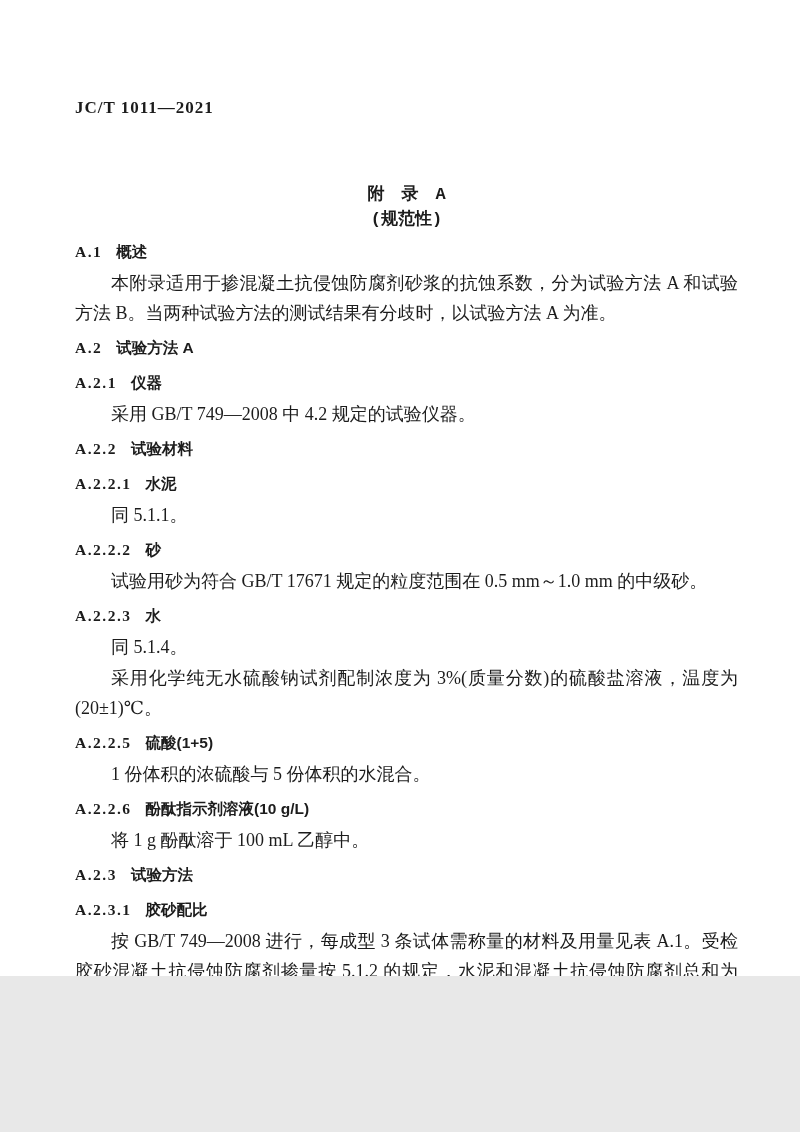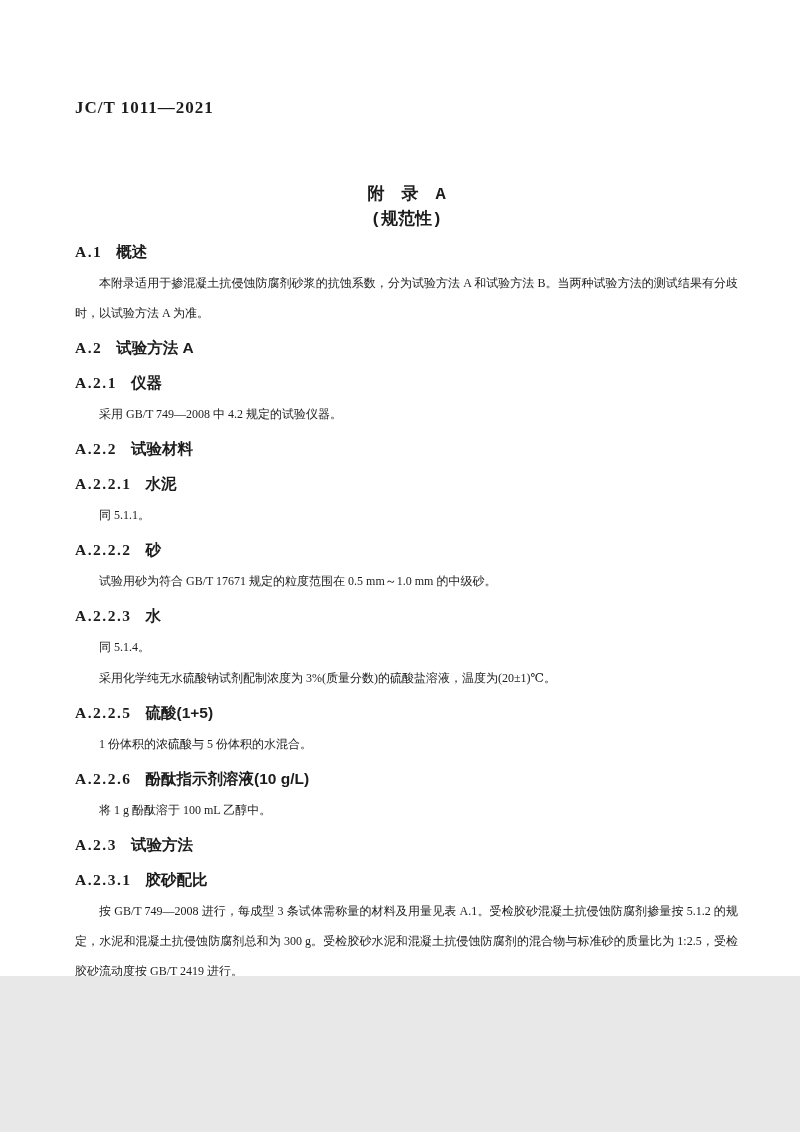--- a/index.html
+++ b/index.html
@@ -38,21 +38,21 @@
     margin:5px 0 0 0;
     font-family:"Liberation Sans","DejaVu Sans",sans-serif;
   }
   .h-num{
     letter-spacing:1.5px;
     margin-right:0.9em;
     font-family:"Liberation Serif","DejaVu Serif",serif;
     font-weight:bold;
   }
   .para{
-    font-size:12px;
+    font-size:18px;
     line-height:30px;
     margin:1px 0 0 0;
     text-indent:2em;
     text-align:justify;
   }
   .first-heading{margin-top:5px;}
   .page-number{
     position:absolute;
     left:76px;top:1042px;
     font-size:15px;line-height:20px;

